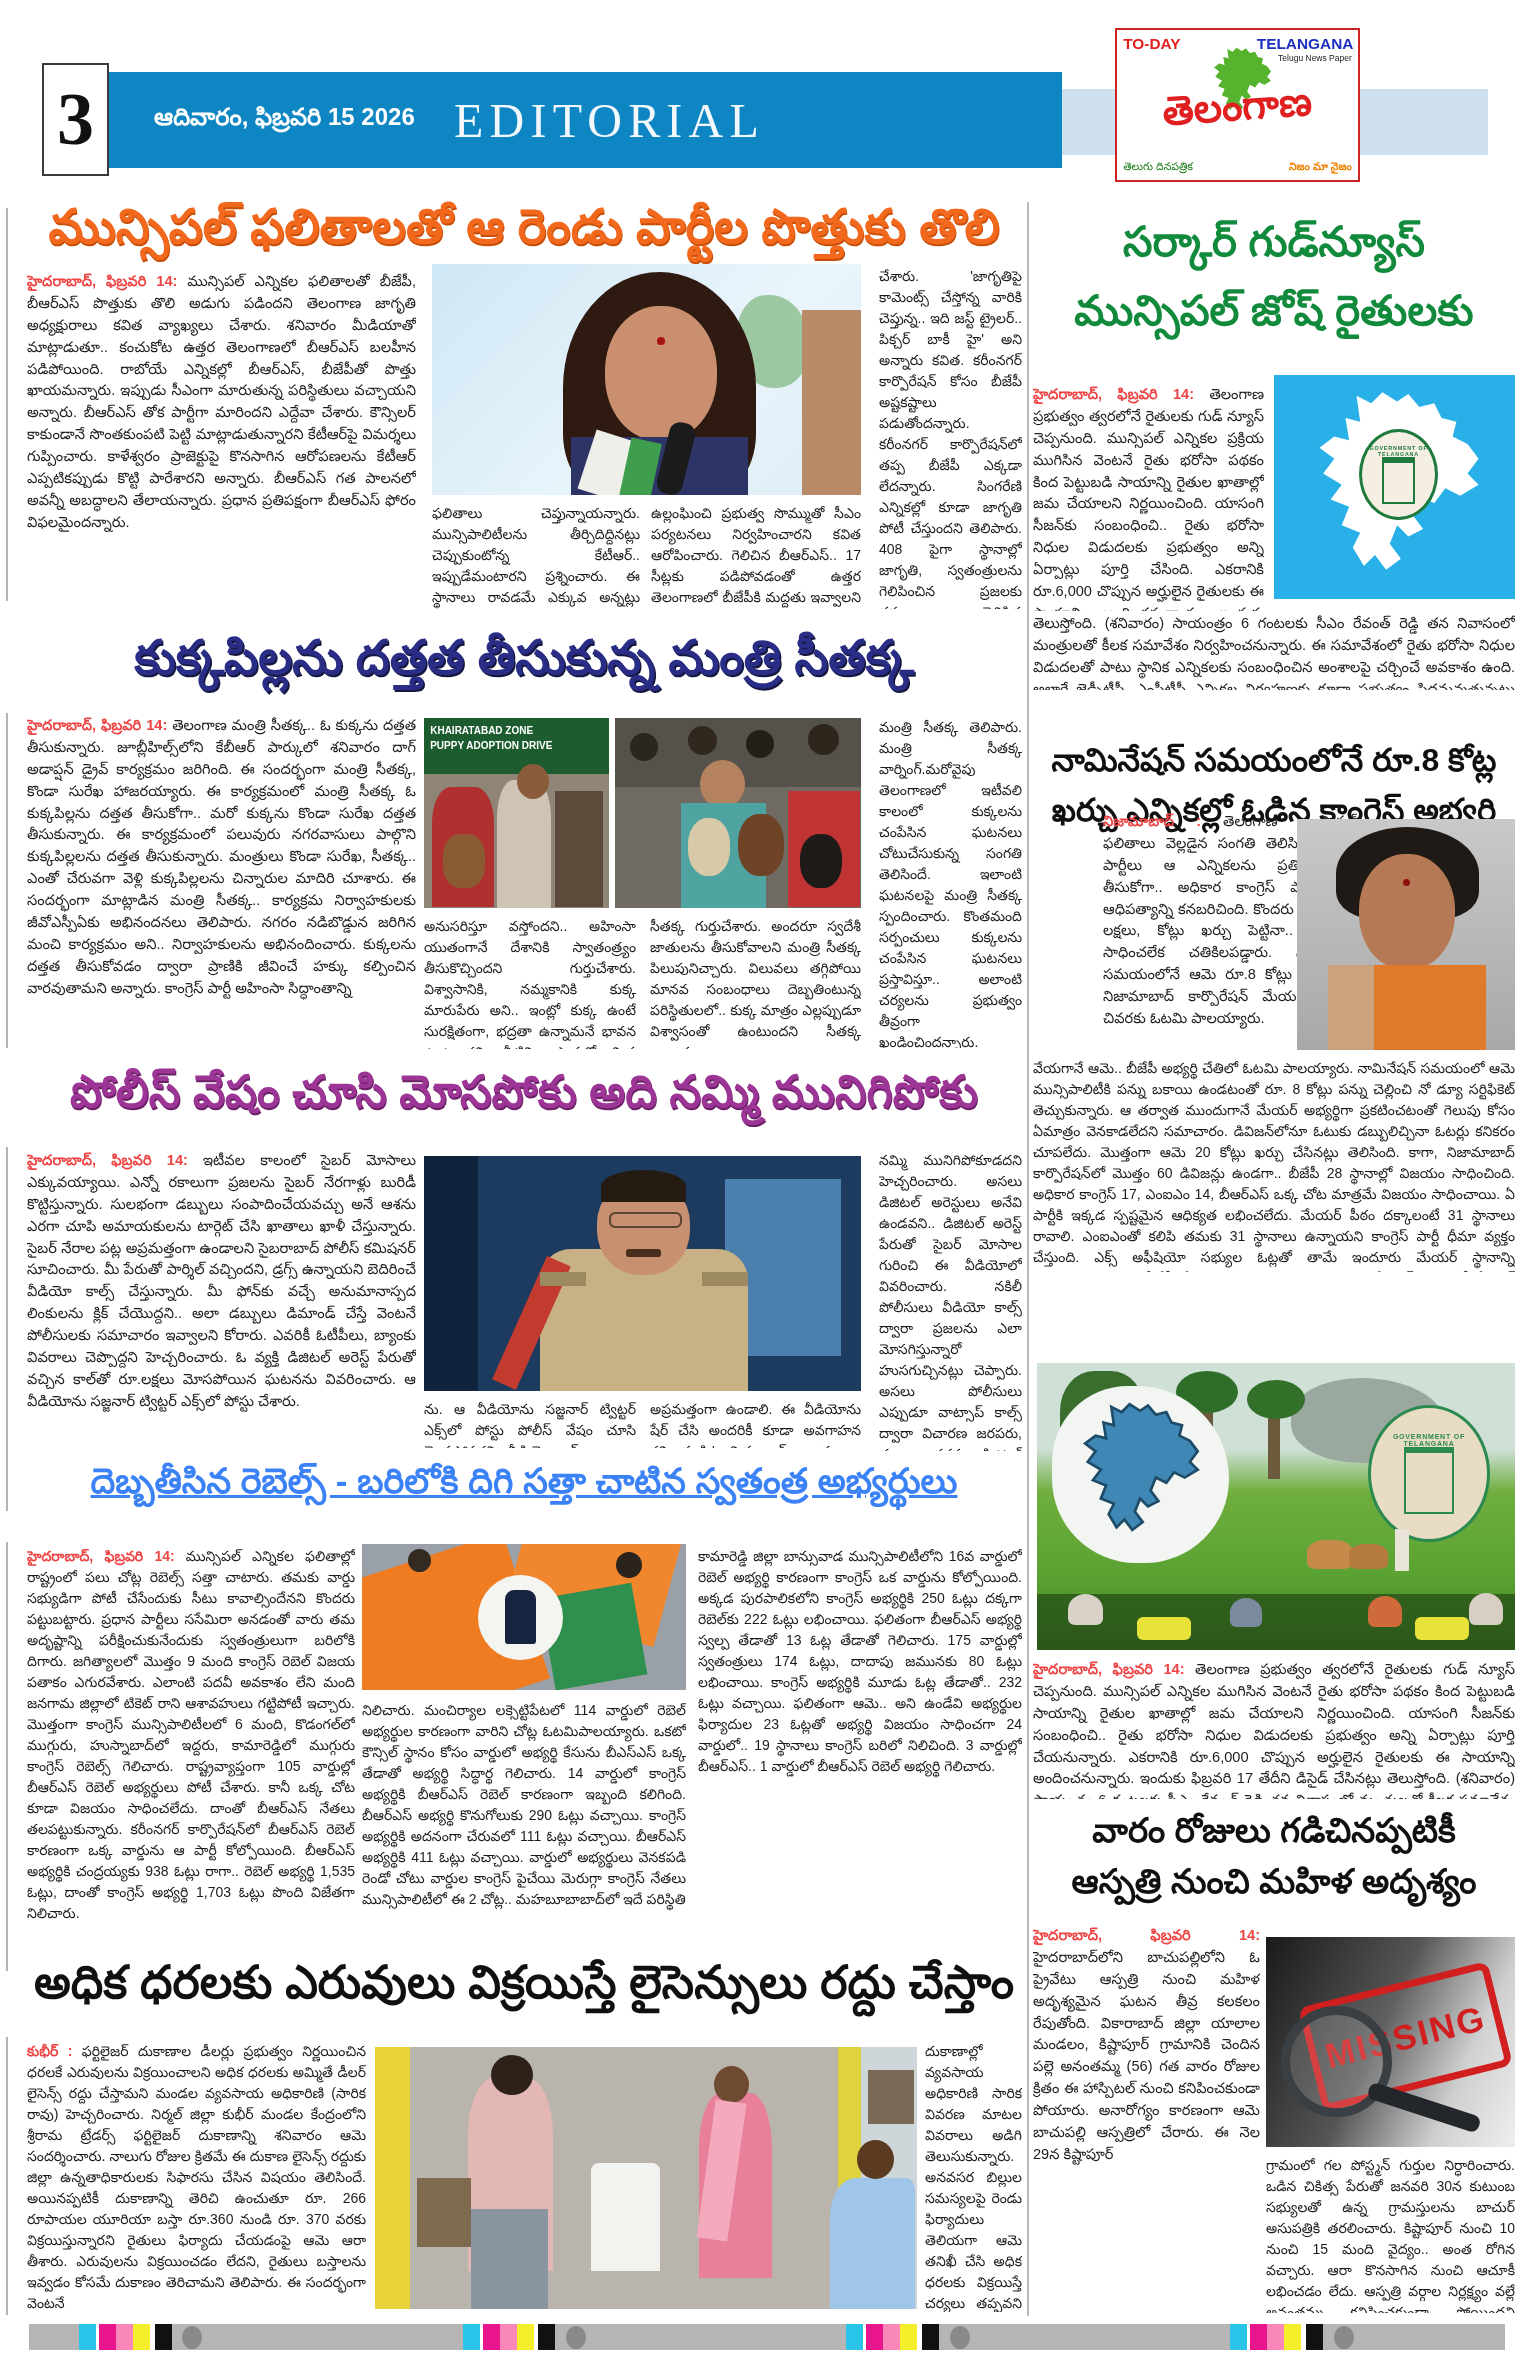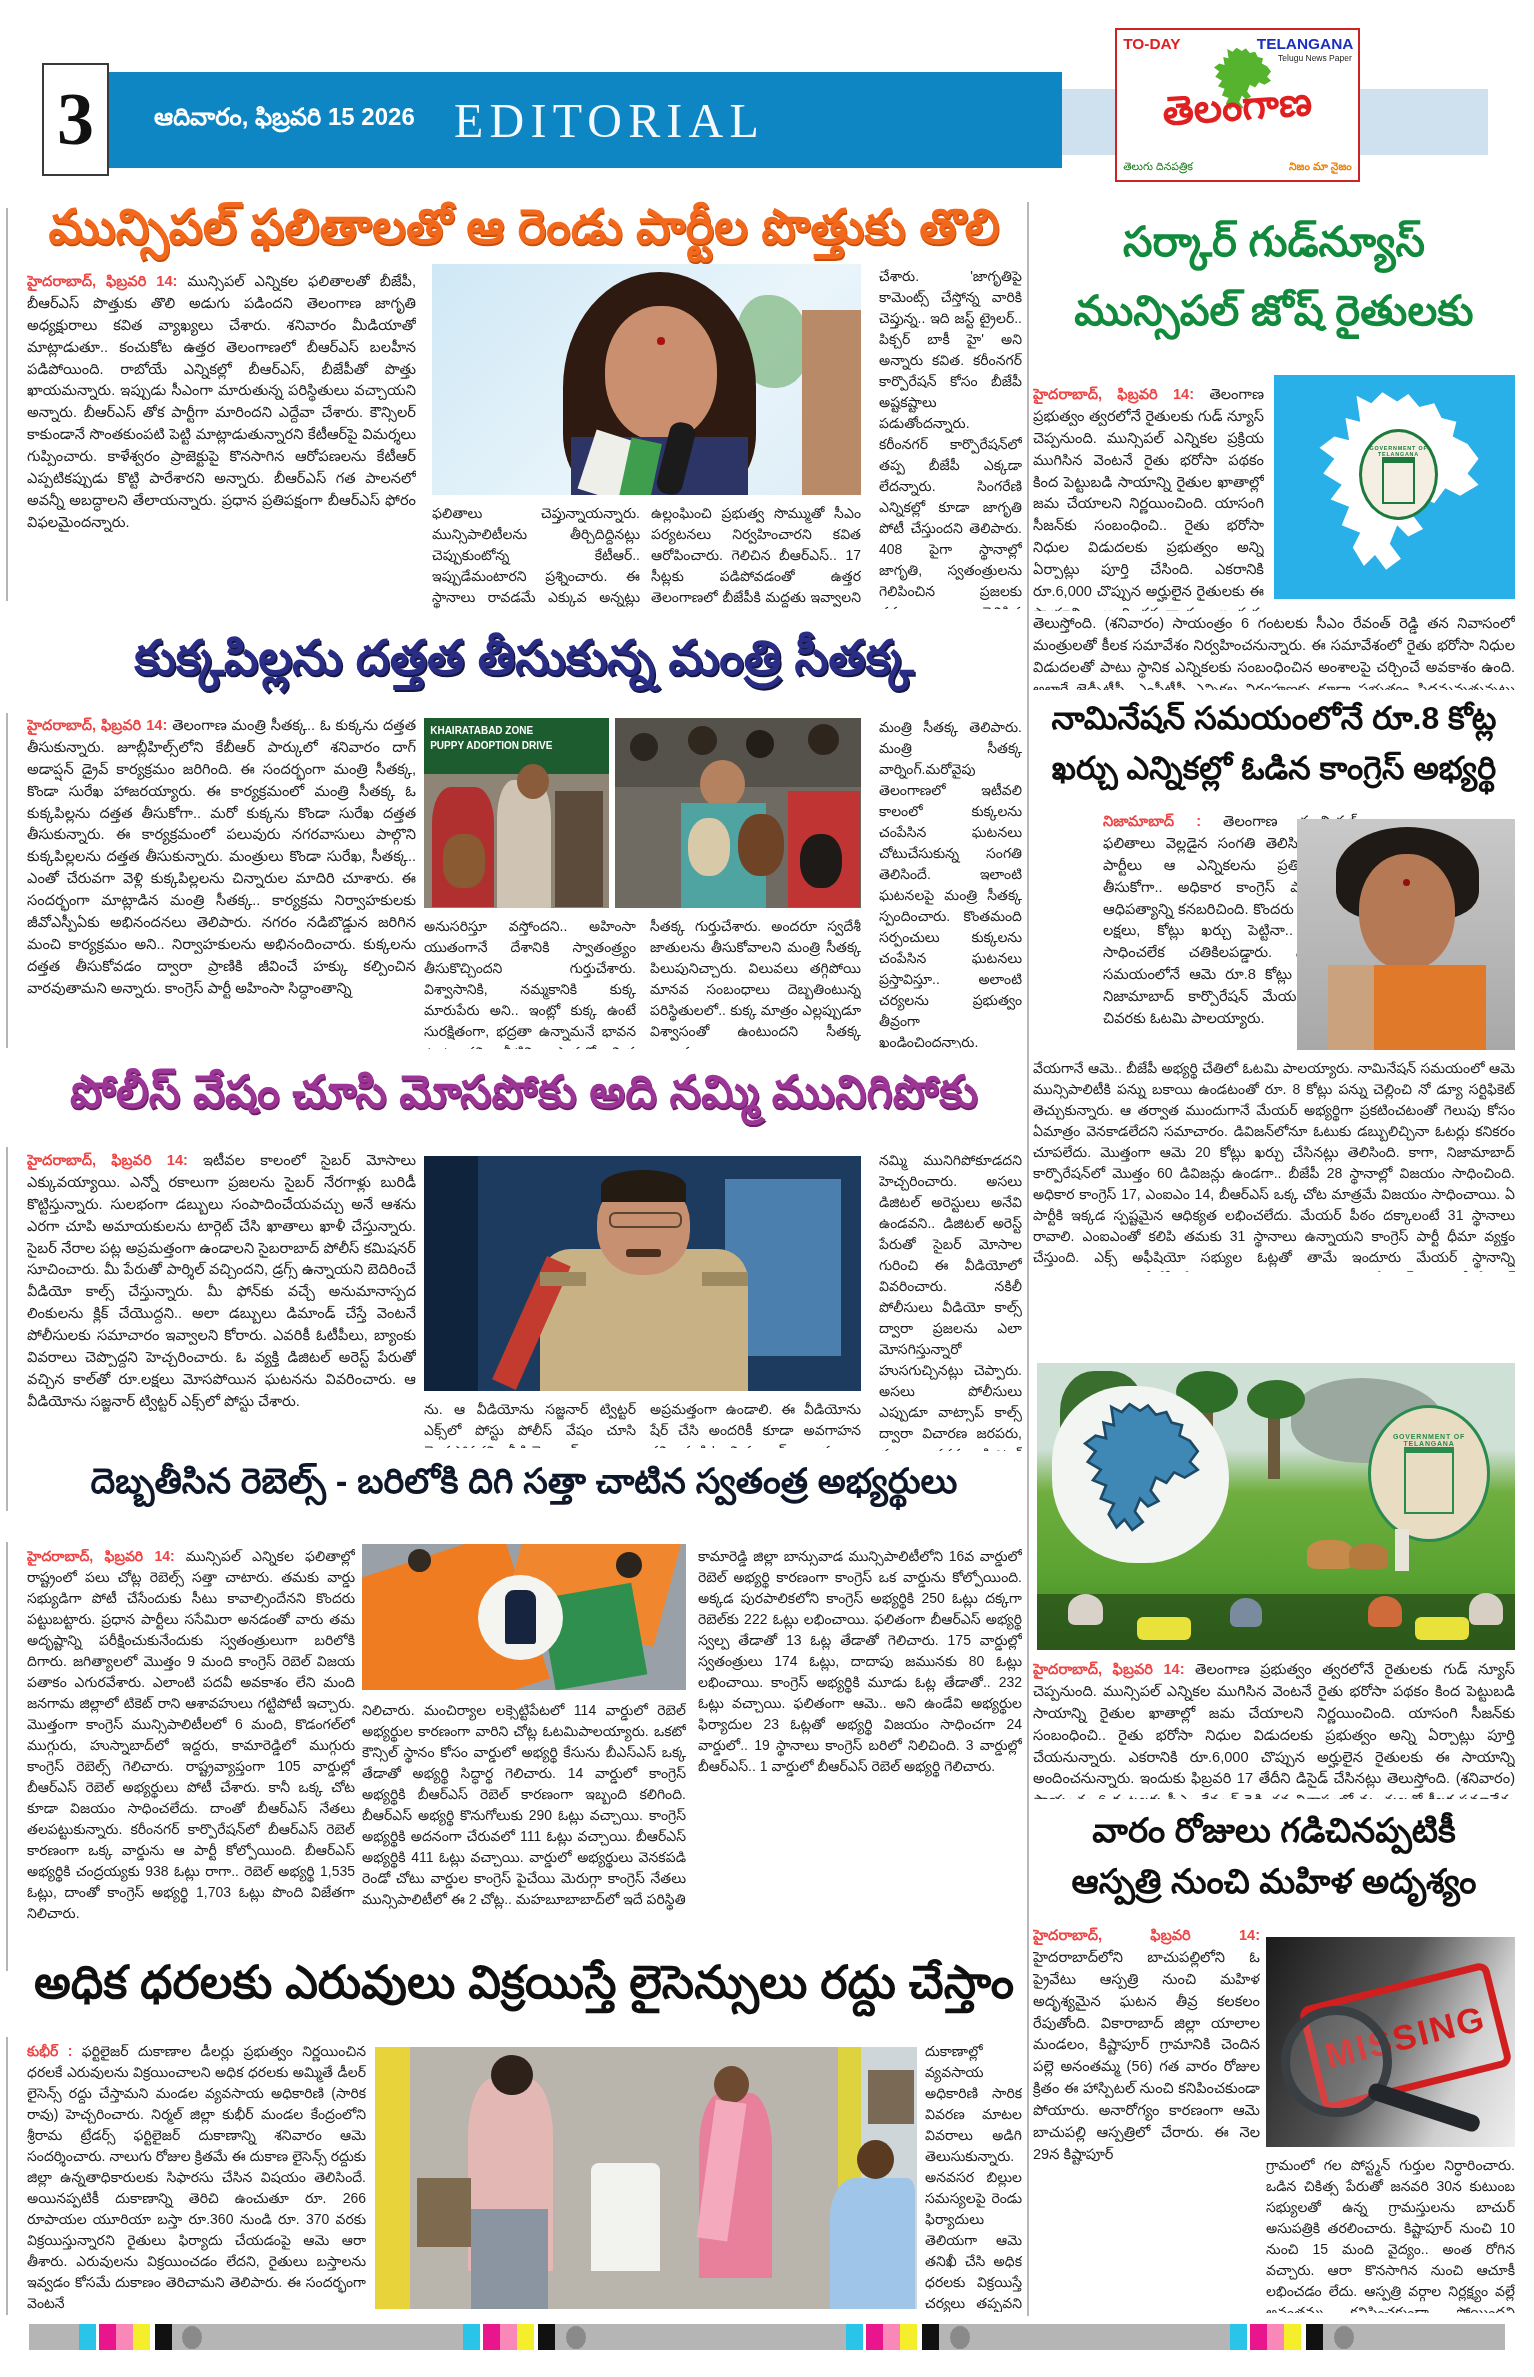--- a/index.html
+++ b/index.html
@@ -27,21 +27,21 @@
   .logo .bl{position:absolute;left:6.2px;bottom:4.6px;color:#157a15;font-size:10.8px;font-weight:normal;}
   .logo .br{position:absolute;right:6.2px;bottom:4.6px;color:#f08000;font-size:10.8px;font-weight:bold;}
   
   .vrule{width:1.5px;background:#b9b9b9;}
   .lmark{left:6.2px;width:2.3px;background:#b5b5b5;}
   
   .headline{text-align:center;font-weight:bold;line-height:1.25;}
   .h-a1{color:#f2691d;font-size:48px;text-shadow:0.8px 1.5px 0 #c84e08;}
   .h-a2{color:#2a2d86;font-size:48px;text-shadow:1.5px 2.3px 0 #15173f;}
   .h-a3{color:#9c3596;font-size:45px;text-shadow:0.8px 1.5px 0 #6b1f66;}
-  .h-a4{color:#0f172a;font-size:35px;}
+  .h-a4{color:#3b82f6;font-size:35px;text-decoration:underline;}
   .h-a5{color:#101010;font-size:46px;}
   .h-b1{color:#118a3b;font-size:42px;line-height:1.65;}
   .h-b2{color:#101010;font-size:32px;line-height:1.55;}
   .h-b3{color:#118a3b;font-size:29px;}
   .h-b4{color:#101010;font-size:34px;line-height:1.5;}
   
   .tb{font-size:14.6px;line-height:1.5;text-align:justify;overflow:hidden;}
   .tb.small{font-size:14px;}
   .dateline{color:#ef4444;font-weight:bold;}
   
@@ -227,21 +227,21 @@
     <svg viewBox="0 0 100 110" style="position:absolute;left:27px;top:7.7px;" width="185" height="207">
         <path fill="#fff" d="M30,6 L38,10 L44,4 L52,9 L58,5 L64,12 L72,10 L76,18 L84,20 L82,28 L90,32 L96,40 L90,48 L96,54 L86,60 L78,56 L72,64 L64,60 L60,70 L66,78 L58,82 L52,76 L48,86 L54,94 L46,100 L40,92 L34,98 L28,88 L32,80 L22,76 L26,66 L16,62 L22,54 L12,48 L18,40 L10,34 L18,28 L26,30 L24,18 L32,20 Z"></path>
       </svg>
     <div class="emblem" style="left:85px;top:54px;width:73px;height:85px;">
       <span class="etxt" style="position:static;">GOVERNMENT OF TELANGANA</span>
       <span class="arch" style="position:static;"></span>
     </div>
   </div>
   <div class="abs tb" style="left:1033px;top:613px;width:482px;height:77px;">తెలుస్తోంది. (శనివారం) సాయంత్రం 6 గంటలకు సీఎం రేవంత్ రెడ్డి తన నివాసంలో మంత్రులతో కీలక సమావేశం నిర్వహించనున్నారు. ఈ సమావేశంలో రైతు భరోసా నిధుల విడుదలతో పాటు స్థానిక ఎన్నికలకు సంబంధించిన అంశాలపై చర్చించే అవకాశం ఉంది. అలాగే జెడ్పీటీసీ, ఎంపీటీసీ ఎన్నికల నిర్వహణకు కూడా ప్రభుత్వం సిద్ధమవుతున్నట్లు తెలుస్తోంది. మున్సిపల్ ఎన్నికల విజయం తర్వాత కాంగ్రెస్ పార్టీ మరింత బలంగా స్థానిక సంస్థల ఎన్నికల్లో పాల్గొనేందుకు ఎన్నికల్లో పాల్గొనేందుకు ప్రణాళికలు రచిస్తోంది.</div>
 
-  <div class="abs headline h-b2" style="left:1033px;top:694px;width:482px;height:108px;">
+  <div class="abs headline h-b2" style="left:1033px;top:736px;width:482px;height:108px;">
     <span style="display:block">నామినేషన్ సమయంలోనే రూ.8 కోట్ల</span>
     <span style="display:block">ఖర్చు ఎన్నికల్లో ఓడిన కాంగ్రెస్ అభ్యర్థి</span>
   </div>
   <div class="abs tb" style="left:1058px;top:811px;width:254px;height:231px;margin-left:45px;">
     <span class="dateline">నిజామాబాద్ :</span>
     <span>తెలంగాణ మున్సిపల్ ఫలితాలు వెల్లడైన సంగతి తెలిసిందే. అన్ని పార్టీలు ఆ ఎన్నికలను ప్రతిష్ఠాత్మకంగా తీసుకోగా.. అధికార కాంగ్రెస్ పార్టీ పూర్తి ఆధిపత్యాన్ని కనబరిచింది. కొందరు అభ్యర్థులు లక్షలు, కోట్లు ఖర్చు పెట్టినా.. విజయం సాధించలేక చతికిలపడ్డారు. నామినేషన్ సమయంలోనే ఆమె రూ.8 కోట్లు వెచ్చించిన నిజామాబాద్ కార్పొరేషన్ మేయర్ అభ్యర్థి చివరకు ఓటమి పాలయ్యారు.</span>
   </div>
   <div class="ph" style="left:1297px;top:819px;width:218px;height:231px;background:linear-gradient(#c9c9c9,#a8a8a8);">
     <div style="left:39px;top:7.7px;width:143px;height:93px;background:#1f1a16;border-radius:50% 50% 30% 30%;"></div>
     <div style="left:62px;top:35px;width:96px;height:116px;background:#b57a55;border-radius:48%;"></div>

